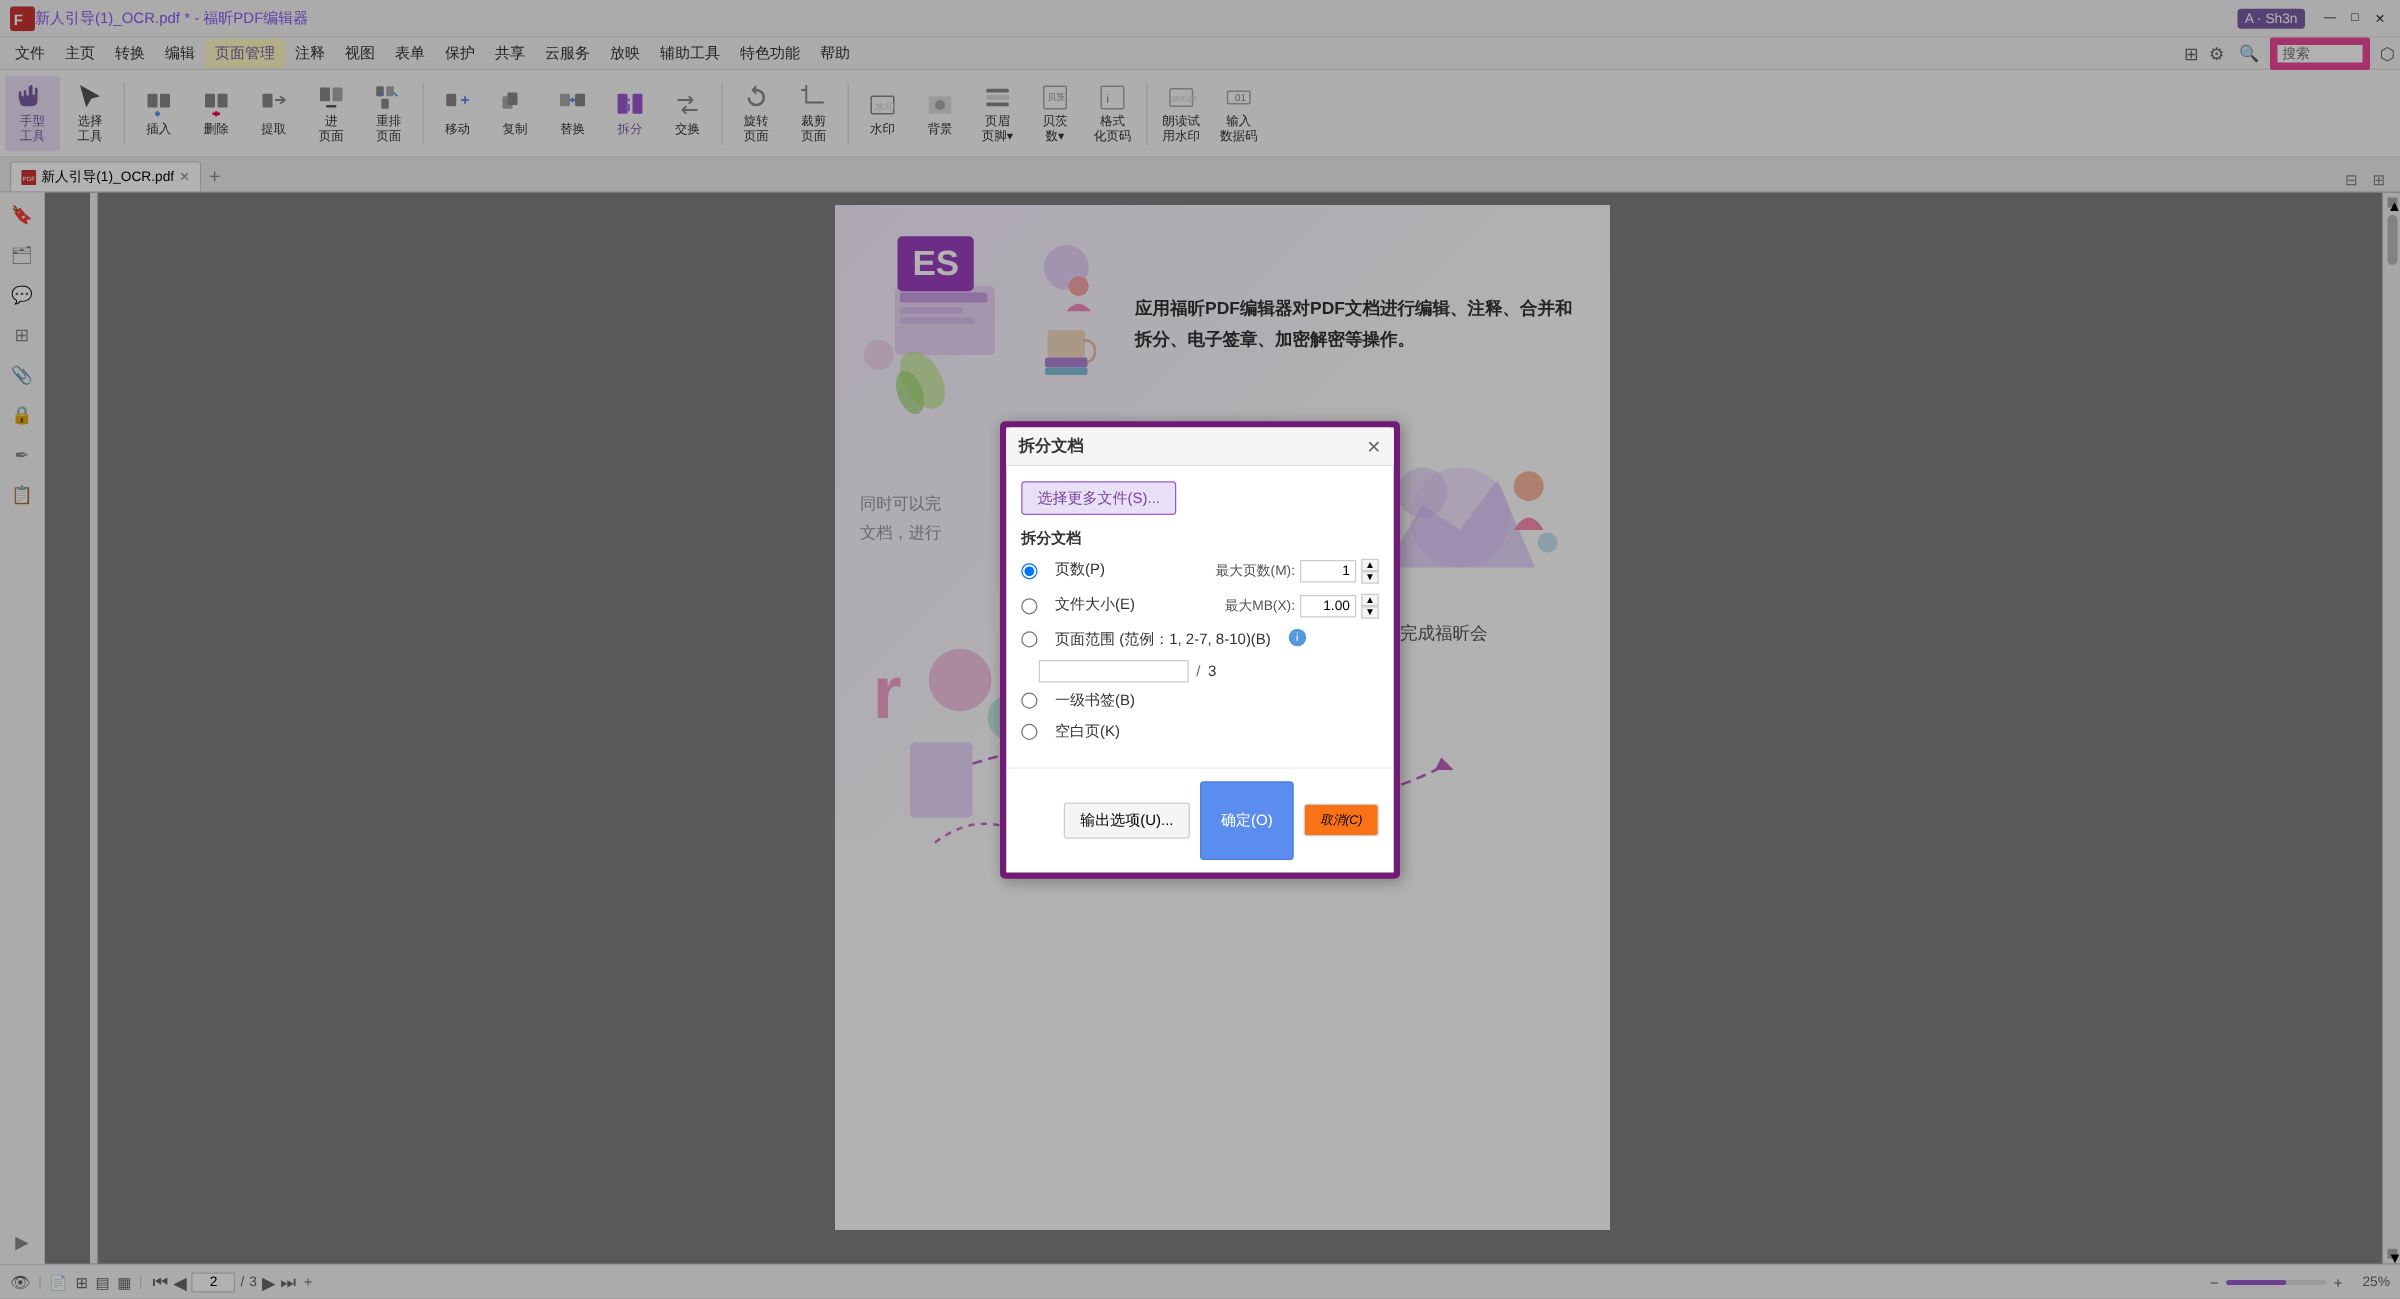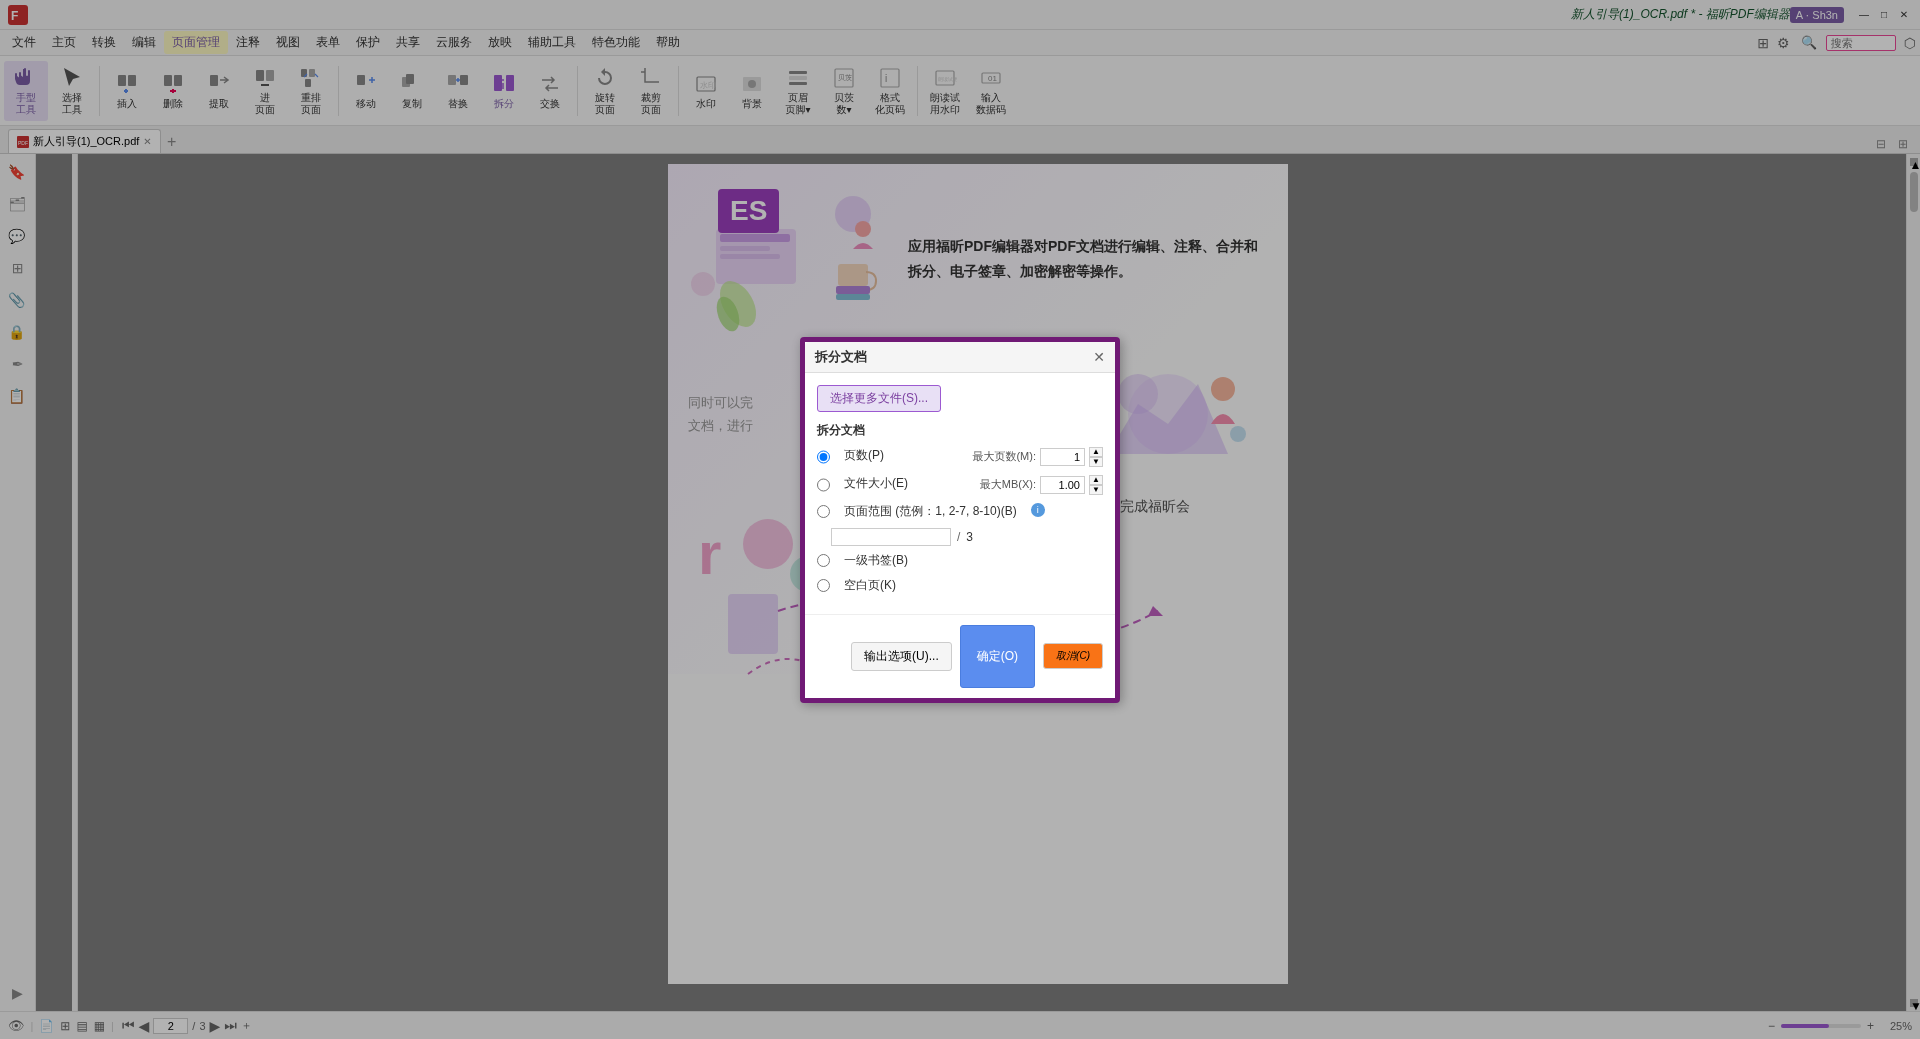--- a/index.html
+++ b/index.html
@@ -13,38 +13,38 @@
       align-items: center;
       justify-content: space-between;
       padding: 0 8px;
       border-bottom: 1px solid #ddd;
       user-select: none;
     }
     #title-bar .title-logo {
       display: flex; align-items: center; gap: 4px;
     }
     #title-bar .title-logo svg { width:20px; height:20px; }
-    #title-bar .title-text { font-size:12px; color:#14532d; flex:1; text-align:right;font-style:italic; }
+    #title-bar .title-text { font-size:12px; color:#8b5cf6; flex:1; text-align:left; }
     .win-btn { width:16px; height:16px; border:none; background:transparent; cursor:pointer; font-size:10px; color:#333; display:flex; align-items:center; justify-content:center; }
     .user-badge { background:#7b5ea7; color:white; font-size:11px; padding:2px 6px; border-radius:3px; margin-right:8px; }
 
     
     #menu-bar {
       height: 26px;
       background: #f5f5f5;
       display: flex;
       align-items: center;
       padding: 0 4px;
       border-bottom: 1px solid #ddd;
     }
     .menu-item { padding: 3px 8px; font-size:12px; color:#333; cursor:pointer; border-radius:3px; white-space:nowrap; }
     .menu-item:hover, .menu-item.active { background:#ddd; }
     .menu-item.active { background:#fef9c3; color:#7b5ea7; }
     #menu-bar .right-tools { margin-left:auto; display:flex; align-items:center; gap:4px; }
-    .search-box { display:flex; align-items:center; border:1px solid #ec4899; background:white; border-radius:2px; padding:1px 4px; }
+    .search-box { display:flex; align-items:center; border:6px solid #ec4899; background:white; border-radius:2px; padding:1px 4px; }
     .search-box input { border:none; outline:none; font-size:11px; width:80px; }
 
     
     #toolbar {
       height: 70px;
       background: #fafafa;
       display: flex;
       align-items: center;
       padding: 0 4px;
       border-bottom: 1px solid #ddd;

